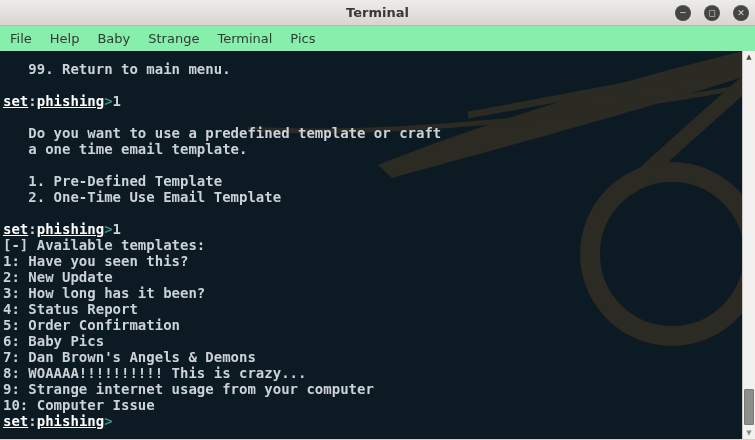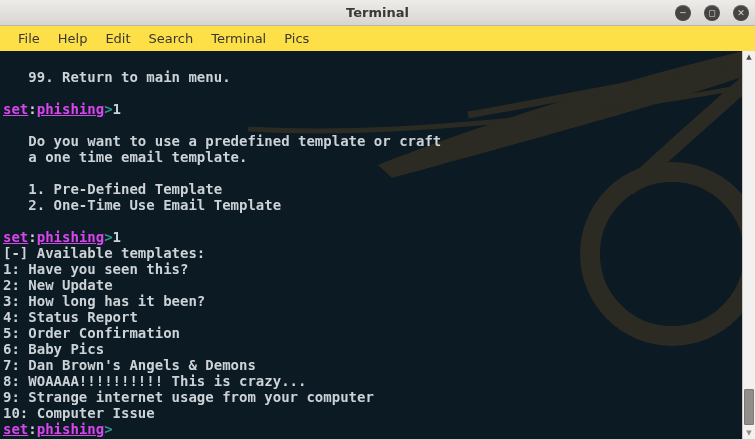--- a/index.html
+++ b/index.html
@@ -20,41 +20,41 @@
   .win-controls { position:absolute; right:6px; top:5px; display:flex; gap:13px; }
   .ctrl-btn {
     width:16px; height:16px; border-radius:50%;
     background:#444442; color:#d9d9d7;
     display:flex; align-items:center; justify-content:center;
     font-size:9px; line-height:1; cursor:default;
     box-shadow:inset 0 1px 0 rgba(255,255,255,.18);
   }
   
   .menubar {
-    height:25px; background:#fde047;
-    display:flex; align-items:center; padding-left:9px;
+    height:25px; background:#86efac;
+    display:flex; align-items:center; padding-left:1px;
     font-size:13px; color:#3a3733;
   }
   .menu-item { padding:1px 9px 2px 9px; }
   
   .term {
     position:relative; width:755px; height:388px;
     background:#0c1a23; overflow:hidden;
   }
   .dragon { position:absolute; top:0; left:0; pointer-events:none; }
   .term-lines {
-    position:absolute; top:18px; left:3px; right:15px;
+    position:absolute; top:10px; left:3px; right:15px;
     font-family:"DejaVu Sans Mono", monospace;
     font-size:14px; line-height:16px; font-weight:bold;
     color:#ccd2d6; white-space:pre;
   }
   .term-line { height:16px; }
   .seg-fg    { color:#ccd2d6; }
   .seg-teal  { color:#35908e; }
-  .seg-tealu { color:#d946ef; text-decoration:underline; }
+  .seg-tealu { color:#ffffff; text-decoration:underline; }
   
   .scrollbar {
     position:absolute; top:0; right:0; width:13px; height:388px;
     background:#f2f1ef; border-left:1px solid #ccc9c4;
   }
   .sb-arrow {
     width:100%; height:12px; display:flex;
     align-items:center; justify-content:center;
     font-size:7px; color:#4c4a47;
   }
@@ -72,22 +72,22 @@
   <div class="win-controls">
       <div class="ctrl-btn">─</div>
       <div class="ctrl-btn">◻</div>
       <div class="ctrl-btn">✕</div>
     </div>
 </div>
 
 <div class="menubar">
     <div class="menu-item">File</div>
     <div class="menu-item">Help</div>
-    <div class="menu-item">Edit</div>
-    <div class="menu-item">Search</div>
+    <div class="menu-item">Baby</div>
+    <div class="menu-item">Strange</div>
     <div class="menu-item">Terminal</div>
     <div class="menu-item">Pics</div>
   </div>
 
 <div class="term">
   <svg class="dragon" width="743" height="388" viewBox="0 0 743 388">
     <g stroke="#2b2a23" fill="none">
 
       <path d="M743,0 C610,32 468,78 378,114 L392,127 C505,96 645,58 743,26 Z" fill="#2b2a23" stroke="none"></path>
 

